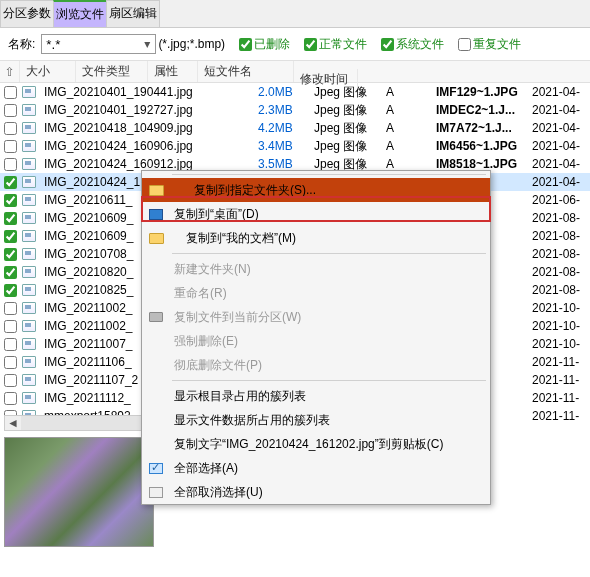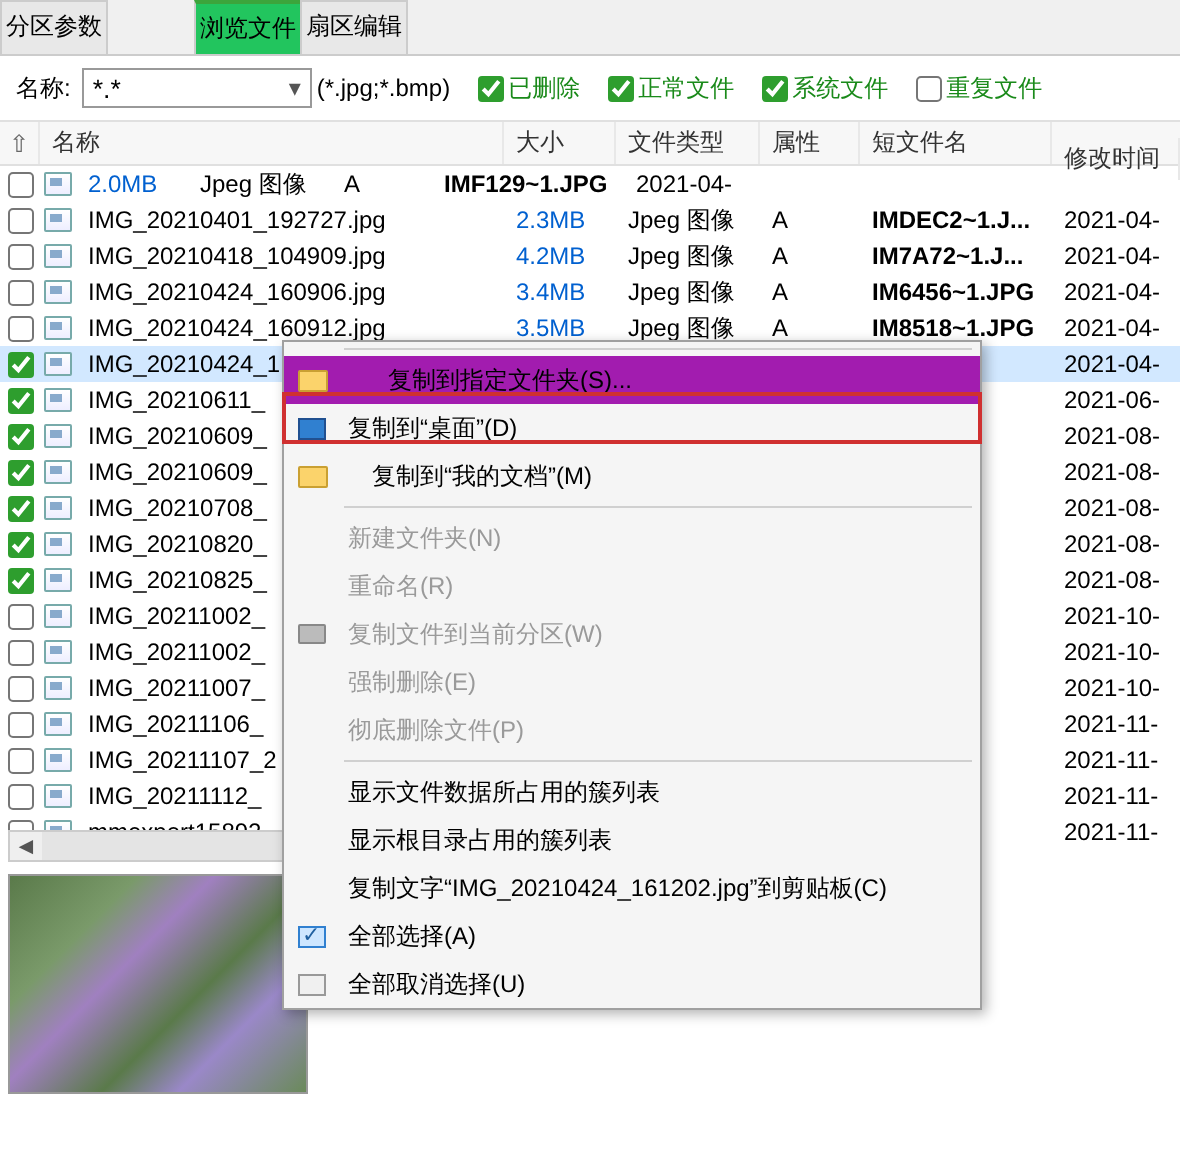--- a/index.html
+++ b/index.html
@@ -1,20 +1,20 @@
 <!DOCTYPE html>
 <html><head>
 <meta charset="utf-8">
 <style>
   * { box-sizing: border-box; margin: 0; padding: 0; font-family: "Microsoft YaHei", "SimSun", sans-serif; }
   body { width: 590px; height: 577px; overflow: hidden; background: #fff; font-size: 12px; color: #000; position: relative; }
 
   .tabs { display: flex; border-bottom: 1px solid #ccc; background: #f0f0f0; }
   .tab { padding: 4px 2px; border: 1px solid #ccc; border-bottom: none; background: #e8e8e8; cursor: pointer; margin-right: -1px; }
-  .tab.active { background: #22c55e; border-top: 2px solid #3ca53c; margin-left: 44px; }
+  .tab.active { background: #c4b5fd; border-top: 2px solid #3ca53c; }
 
   .filter-row { display: flex; align-items: center; padding: 6px 8px; gap: 6px; border-bottom: 1px solid #e0e0e0; }
   .filter-row .lbl { }
   .name-input { width: 115px; height: 20px; border: 1px solid #999; padding: 0 4px; }
   .ext-lbl { margin-left: 2px; }
   .chk-wrap { display: flex; align-items: center; gap: 2px; margin-left: 8px; }
   .chk-wrap input { accent-color: #2e9e2e; }
   .green-t { color: #1a8a1a; }
 
   .header-row { display: flex; align-items: center; background: #f7f7f7; border-bottom: 1px solid #e0e0e0; height: 22px; font-size: 12px; color: #333; }
@@ -44,21 +44,21 @@
   .thumb-area { position:absolute; left:4px; top:415px; width:200px; height:154px; border: none; }
   .hex-text { position:absolute; left:210px; top:415px; width:376px; height:154px; font-family: monospace; font-size:11px; color:#444; white-space: pre; line-height:14px; overflow:hidden; }
   .thumb-scroll { width: 200px; height: 16px; background:#efefef; border:1px solid #ccc; display:flex; align-items:center; }
   .thumb-scroll .ar { width:16px; text-align:center; color:#555; cursor:pointer; }
   .thumb-scroll .track { flex:1; background:#e4e4e4; height:14px; position:relative; }
   .thumb-img { margin-top:6px; width:150px; height:110px; background:linear-gradient(135deg,#5a7a4a 0%,#7a9a6a 25%,#a080c0 40%,#5a7a4a 60%,#9a88c8 75%,#6a8a5a 100%); border:1px solid #999; }
 
   .ctx-menu { position:absolute; left:141px; top:170px; width:350px; background:#f5f5f5; border:1px solid #a0a0a0; box-shadow:2px 2px 6px rgba(0,0,0,.3); z-index:50; }
   .ctx-item { display:flex; align-items:center; height:24px; padding:0 10px 0 4px; gap:8px; cursor:pointer; }
   .ctx-item .ci-icon { width:20px; display:flex; justify-content:center; align-items:center; }
-  .ctx-item.hl { background:#a21caf;gap:28px; }
+  .ctx-item.hl { background:#c2410c;gap:28px; }
   .ctx-item.dis { color:#9a9a9a; }
   .ctx-sep { height:1px; background:#d0d0d0; margin:3px 4px 3px 30px; }
   .ctx-sub::after { content:"▶"; position:absolute; right:10px; font-size:10px; color:#555; }
   .ctx-highlight-box { position:absolute; left:141px; top:196px; width:350px; height:26px; border:2px solid #d03030; z-index:60; pointer-events:none; }
 
   .file-icon { width:14px; height:12px; background: linear-gradient(#fff,#eef); border:1px solid #7aa; border-radius:1px; position:relative; }
   .file-icon::after { content:""; position:absolute; left:2px; top:2px; width:6px; height:4px; background:#8ac; }
 
   .folder-ic { width:15px; height:11px; background:#fbd36b; border:1px solid #caa032; border-radius:1px; }
   .desktop-ic { width:14px; height:11px; background:#3080d0; border:1px solid #205090; }
@@ -96,36 +96,36 @@
       <span class="green-t">系统文件</span>
     </label>
   <label class="chk-wrap">
       <input type="checkbox" style="">
       <span class="green-t">重复文件</span>
     </label>
 </div>
 
 <div class="header-row">
   <div class="hcol arrow-col">⇧</div>
-  <div class="hcol c-name">名称</div>
   <div class="hcol c-size">大小</div>
   <div class="hcol c-type">文件类型</div>
   <div class="hcol c-attr">属性</div>
   <div class="hcol c-short">短文件名</div>
   <div class="hcol c-date">修改时间</div>
 </div>
 
 <div class="rows" id="rows">
     <div class="row">
       <span class="cb">
         <input type="checkbox" style="">
       </span>
       <span class="ficon">
         <span class="file-icon"></span>
       </span>
+      <span class="cell nm">IMG_20210401_190441.jpg</span>
       <span class="cell sz">2.0MB</span>
       <span class="cell ty">Jpeg 图像</span>
       <span class="cell at">A</span>
       <span class="cell sn">IMF129~1.JPG</span>
       <span class="cell dt">2021-04-</span>
     </div>
     <div class="row">
       <span class="cb">
         <input type="checkbox" style="">
       </span>
@@ -418,25 +418,25 @@
       <span class="ci-icon"></span>
       <span>强制删除(E)</span>
     </div>
     <div class="ctx-item dis" style="position: relative;">
       <span class="ci-icon"></span>
       <span>彻底删除文件(P)</span>
     </div>
     <div class="ctx-sep"></div>
     <div class="ctx-item" style="position: relative;">
       <span class="ci-icon"></span>
+      <span>显示根目录占用的簇列表</span>
+    </div>
+    <div class="ctx-item" style="position: relative;">
+      <span class="ci-icon"></span>
       <span>显示文件数据所占用的簇列表</span>
-    </div>
-    <div class="ctx-item" style="position: relative;">
-      <span class="ci-icon"></span>
-      <span>显示根目录占用的簇列表</span>
     </div>
     <div class="ctx-item" style="position: relative;">
       <span class="ci-icon"></span>
       <span>复制文字“IMG_20210424_161202.jpg”到剪贴板(C)</span>
     </div>
     <div class="ctx-item" style="position: relative;">
       <span class="ci-icon">
         <span class="selall-ic"></span>
       </span>
       <span>全部选择(A)</span>

